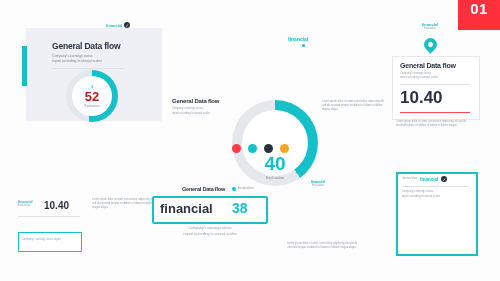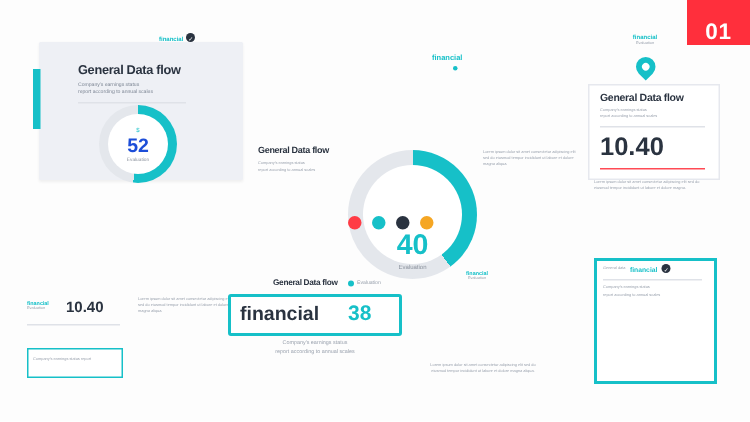--- a/index.html
+++ b/index.html
@@ -21,21 +21,21 @@
     width: 500px; height: 281px;
     background: #fdfdfd;
   }
   .abs { position: absolute; }
 
   
   .corner-badge {
     right: 0; top: 0;
     width: 42px; height: 30px;
     background: #ff2f3c;
-    display: flex; align-items: flex-end; justify-content: center;
+    display: flex; align-items: flex-start; justify-content: center;
   }
   .corner-badge span {
     color: #ffffff;
     font-size: 15px;
     font-weight: bold;
     letter-spacing: 0.5px;
   }
 
   
   .card {
@@ -81,21 +81,21 @@
     position: absolute;
     border-radius: 50%;
     background: #ffffff;
     display: flex;
     flex-direction: column;
     align-items: center;
     justify-content: center;
   }
   .ring-value {
     font-weight: bold;
-    color: #1d4ed8;
+    color: #b91c1c;
     line-height: 1;
   }
   .ring-caption {
     color: #8a919c;
     line-height: 1;
   }
 
   .dot { border-radius: 50%; }
 
   .pin {

